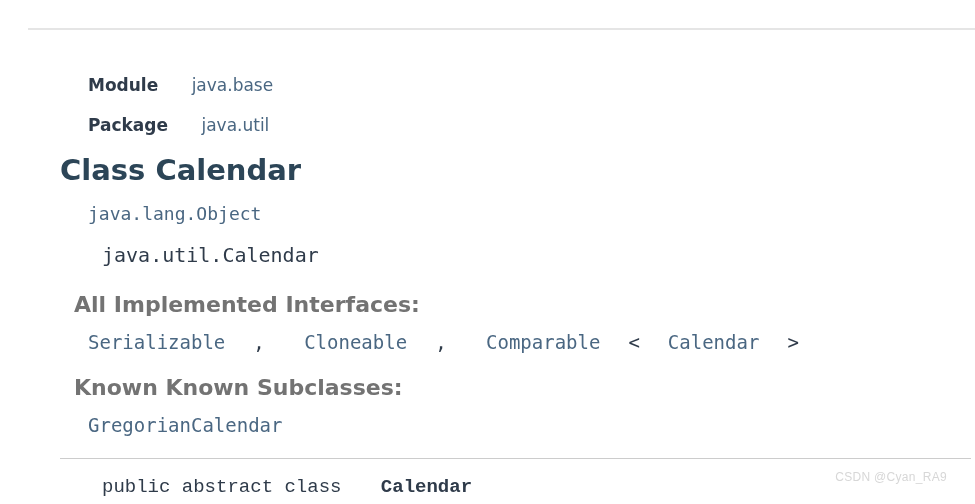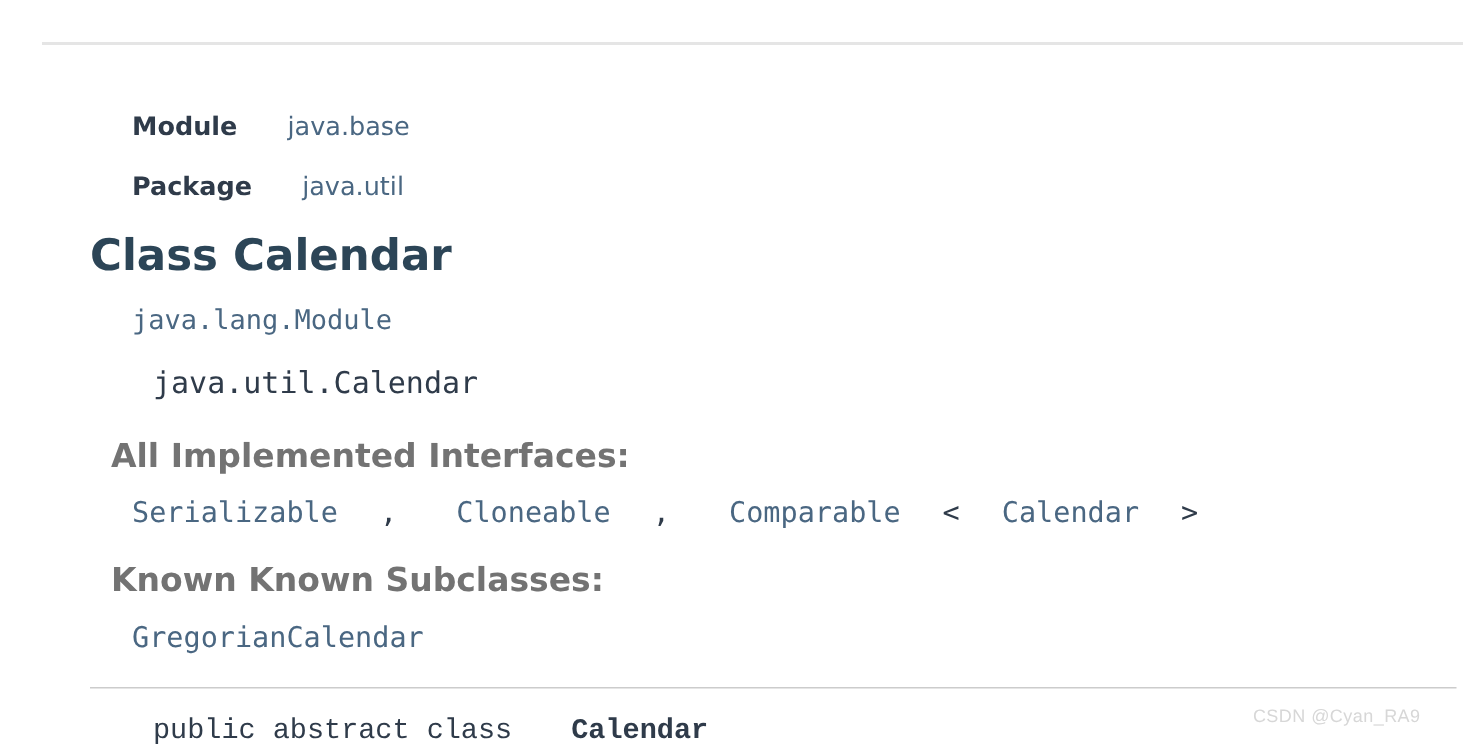--- a/index.html
+++ b/index.html
@@ -38,21 +38,21 @@
   <a href="#">java.base</a>
 </div>
 <div class="line">
   <span class="label">Package</span>
   <a href="#">java.util</a>
 </div>
 
 <h1 class="title">Class Calendar</h1>
 
 <div class="hier1 mono">
-  <a href="#">java.lang.Module</a>
+  <a href="#">java.lang.Object</a>
 </div>
 <div class="hier2 mono">java.util.Calendar</div>
 
 <div class="subhead">All Implemented Interfaces:</div>
 <div class="ifaces mono">
   <a href="#">Serializable</a><span>, </span><a href="#">Cloneable</a><span>, </span><a href="#">Comparable</a><span>&lt;</span><a href="#">Calendar</a><span>&gt;</span>
 </div>
 
 <div class="subhead">Known Known Subclasses:</div>
 <div class="ifaces mono">

